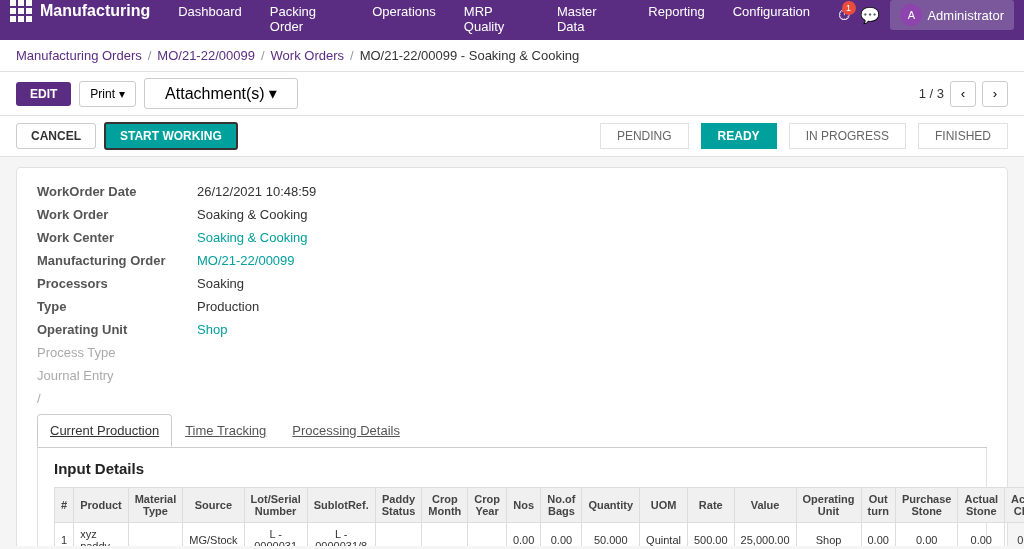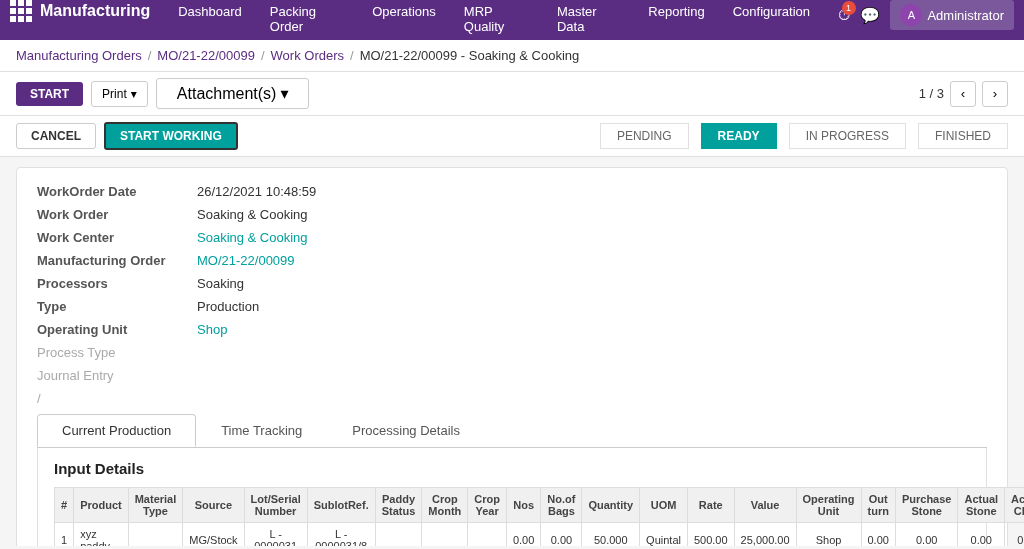--- a/index.html
+++ b/index.html
@@ -248,27 +248,28 @@
     }
     .form-value a, .form-value .link { color: #00a09d; text-decoration: none; cursor: pointer; }
 
     
     .tabs {
       display: flex;
       border-bottom: 1px solid #ccc;
       margin-bottom: 0;
     }
     .tab {
-      padding: 8px 24px;
+      padding: 8px 12px;
       cursor: pointer;
       font-size: 13px;
       border: 1px solid transparent;
       border-bottom: none;
       background: white;
       color: #555;
+      text-decoration: underline;
     }
     .tab.active {
       border: 1px solid #ccc;
       border-bottom: 1px solid white;
       border-radius: 4px 4px 0 0;
       background: white;
       color: #333;
       font-weight: 500;
     }
 
@@ -353,21 +354,21 @@
   <a>Manufacturing Orders</a>
   <span class="sep">/</span>
   <a>MO/21-22/00099</a>
   <span class="sep">/</span>
   <a>Work Orders</a>
   <span class="sep">/</span>
   <span class="current">MO/21-22/00099 - Soaking &amp; Cooking</span>
 </div>
 
 <div class="toolbar">
-  <button class="btn-edit">START</button>
+  <button class="btn-edit">EDIT</button>
   <button class="print-btn">
     <span>Print</span>
     <span>▾</span>
   </button>
   <button class="attachment-btn">
     <span>Attachment(s)</span>
     <span>▾</span>
   </button>
   <div class="pager">
     <span>1 / 3</span>

